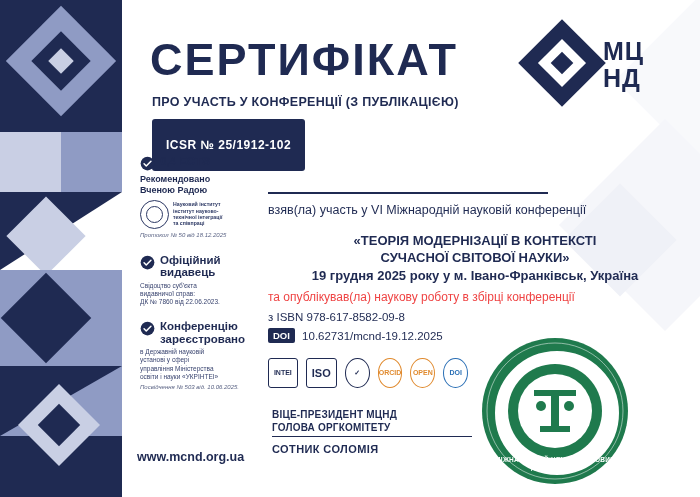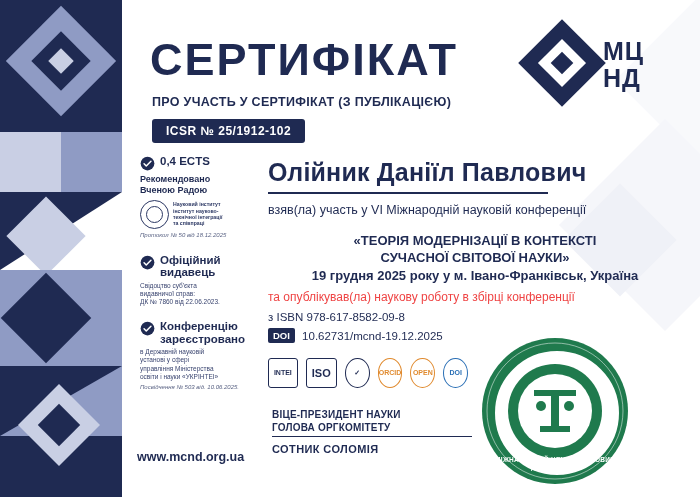--- a/index.html
+++ b/index.html
@@ -79,21 +79,21 @@
     font-size:45px;font-weight:bold;letter-spacing:2px;color:#1f2a52;
     font-family:"Liberation Sans",sans-serif;
   }
   .subtitle{
     position:absolute;left:152px;top:95px;
     font-size:12.5px;font-weight:bold;color:#1f2a52;letter-spacing:.3px;
   }
   .idbadge{
     position:absolute;left:152px;top:119px;
     background:#1f2a52;color:#ffffff;font-size:12px;font-weight:bold;
-    padding:5px 14px;border-radius:3px;letter-spacing:.5px;
+    padding:19px 14px;border-radius:3px;letter-spacing:.5px;
   }
   
   .toplogo{
     position:absolute;left:521px;top:26px;width:150px;height:78px;
   }
   .tl-diamond{
     position:absolute;left:10px;top:6px;width:62px;height:62px;background:#1f2a52;transform:rotate(45deg);
   }
   .tl-diamond-in{
     position:absolute;left:24px;top:20px;width:34px;height:34px;background:#ffffff;transform:rotate(45deg);
@@ -253,21 +253,21 @@
     <div class="lb-sq"></div>
     <div class="lb-mid"></div>
     <div class="lb-mid-in"></div>
     <div class="lb-bot"></div>
     <div class="lb-bot-tri"></div>
     <div class="lb-bot-sq"></div>
     <div class="lb-bot-sq2"></div>
   </div>
 
   <div class="title">СЕРТИФІКАТ</div>
-  <div class="subtitle">ПРО УЧАСТЬ У СЕРТИФІКАТ (З ПУБЛІКАЦІЄЮ)</div>
+  <div class="subtitle">ПРО УЧАСТЬ У КОНФЕРЕНЦІЇ (З ПУБЛІКАЦІЄЮ)</div>
   <div class="idbadge">ICSR № 25/1912-102</div>
 
   <div class="toplogo">
     <div class="tl-diamond"></div>
     <div class="tl-diamond-in"></div>
     <div class="tl-diamond-core"></div>
     <div class="tl-text">
       <div>МЦ</div>
       <div>НД</div>
     </div>
@@ -321,21 +321,20 @@
       <div class="lnote" style="white-space:pre-line">в Державній науковій
 установі у сфері
 управління Міністерства
 освіти і науки  «УКРІНТЕІ»</div>
       <div class="lfine">Посвідчення № 503 від. 10.06.2025.</div>
     </div>
   </div>
 
   <div class="weburl">www.mcnd.org.ua</div>
 
-  <div class="recipient">Олійник Даніїл Павлович</div>
   <div class="underline"></div>
   <div class="line1">взяв(ла) участь у VI Міжнародній науковій конференції</div>
   <div class="confname" style="white-space:pre-line">«ТЕОРІЯ МОДЕРНІЗАЦІЇ В КОНТЕКСТІ
 СУЧАСНОЇ СВІТОВОЇ НАУКИ»</div>
   <div class="confdate">19 грудня 2025 року у м. Івано-Франківськ, Україна</div>
   <div class="line2">та опублікував(ла) наукову роботу в збірці конференції</div>
 
   <div class="isbn">
     <span>з ISBN</span>
     <span>978-617-8582-09-8</span>
@@ -348,21 +347,21 @@
   <div class="logos">
     <div class="plogo rect">INTEI</div>
     <div class="plogo iso">ISO</div>
     <div class="plogo circ">✓</div>
     <div class="plogo circ orange">ORCID</div>
     <div class="plogo circ orange">OPEN</div>
     <div class="plogo circ blue2">DOI</div>
   </div>
 
   <div class="sigtitle">
-    <div>ВІЦЕ-ПРЕЗИДЕНТ НАУКИ</div>
+    <div>ВІЦЕ-ПРЕЗИДЕНТ МЦНД</div>
     <div>ГОЛОВА ОРГКОМІТЕТУ</div>
   </div>
   <div class="sigline"></div>
   <div class="signame">СОТНИК СОЛОМІЯ</div>
 
   <svg class="signature" viewBox="0 0 110 56">
     <path d="M8 40 C18 10, 30 6, 34 20 C38 34, 22 44, 30 46 C40 48, 58 24, 62 14 C66 6, 74 10, 70 22 C66 34, 54 40, 62 42 C72 44, 92 26, 100 14" stroke="#1f2a52" stroke-width="1.6" fill="none" stroke-linecap="round"></path>
     <path d="M20 46 C40 42, 70 40, 96 38" stroke="#1f2a52" stroke-width="1.2" fill="none" stroke-linecap="round"></path>
   </svg>
 

